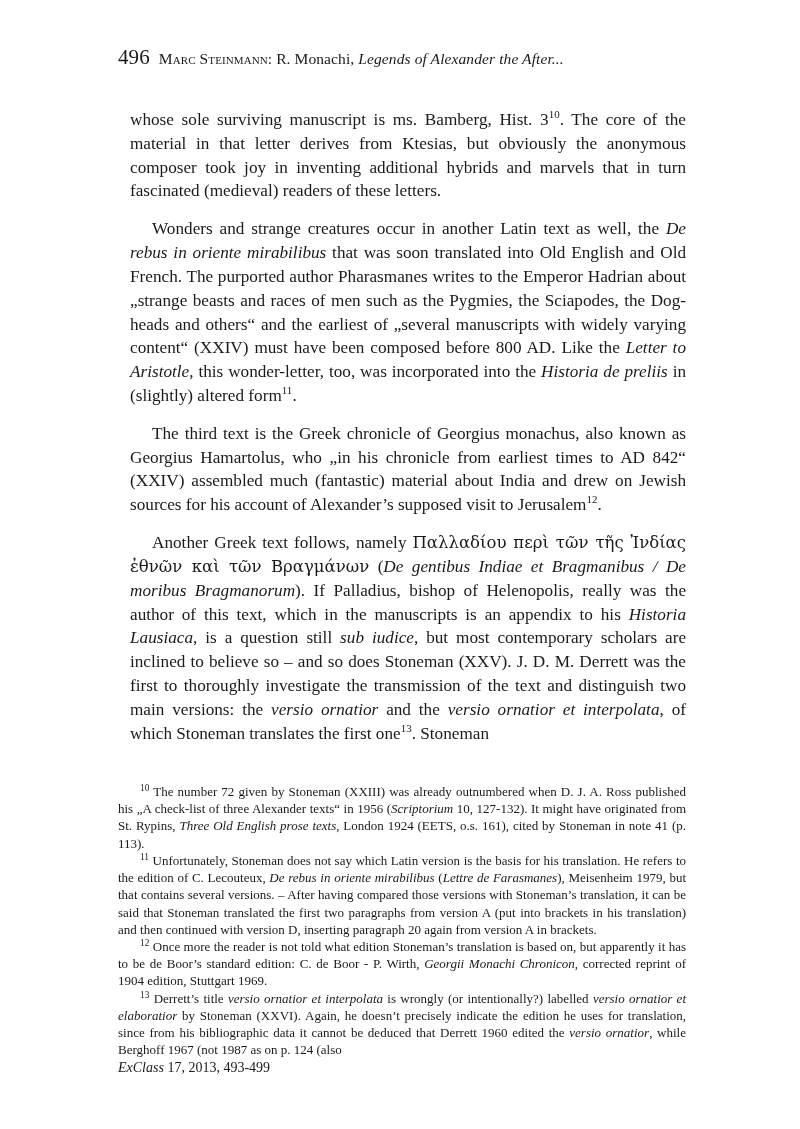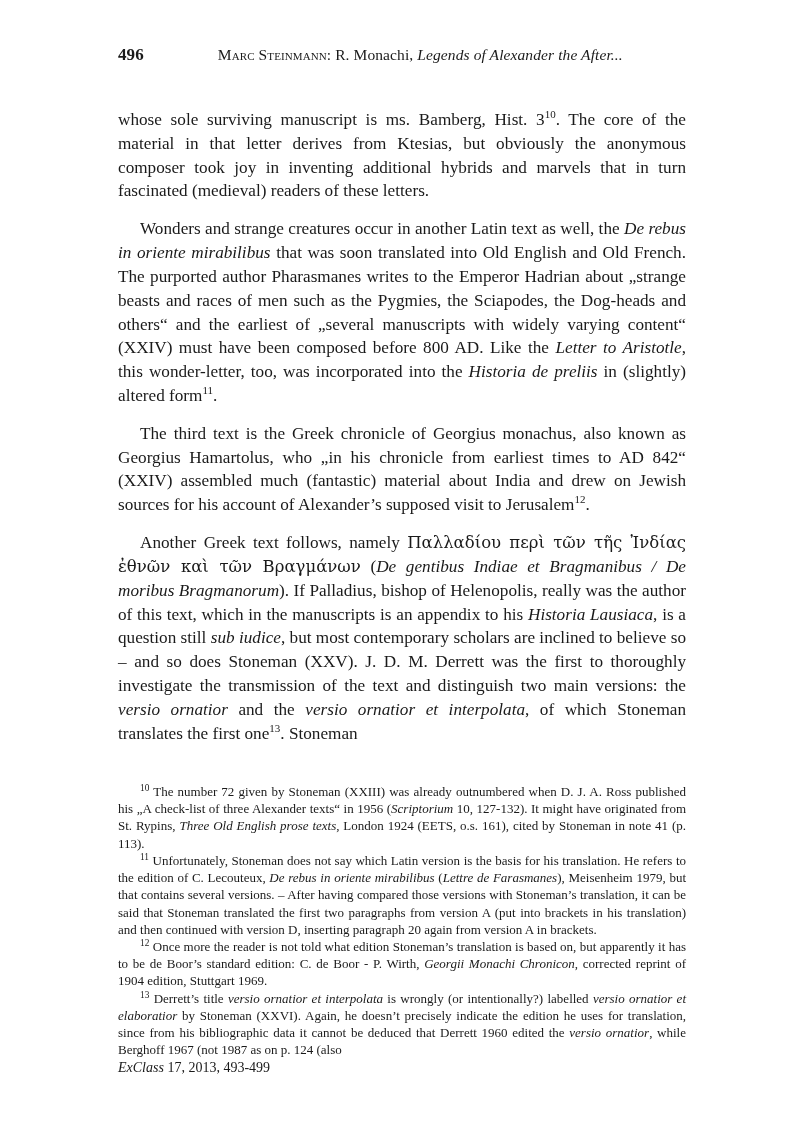--- a/index.html
+++ b/index.html
@@ -25,39 +25,38 @@
   .header {
     position: absolute;
     left: 118px;
     top: 45px;
     width: 572px;
     font-size: 15.5px;
     letter-spacing: 0.1px;
     white-space: nowrap;
   }
   .header .pagenum {
-    font-weight: bold;
-    font-size: 17px;
-    margin-right: 38px;
+    font-weight: normal;
+    font-size: 21px;
+    margin-right: 9px;
   }
   .smallcaps {
     font-variant: small-caps;
-    margin-left: 36px;
   }
   .hdr-italic {
     font-style: italic;
   }
   .body-area {
     position: absolute;
     left: 118px;
     top: 108px;
     width: 568px;
   }
   p.body {
-    margin: 0 0 0 0;
+    margin: 0 0 0 12px;
     font-size: 17.2px;
     line-height: 1.385;
     text-align: justify;
     text-justify: inter-word;
     hyphens: none;
   }
   p.body + p.body {
     margin-top: 14px;
     text-indent: 22px;
   }

